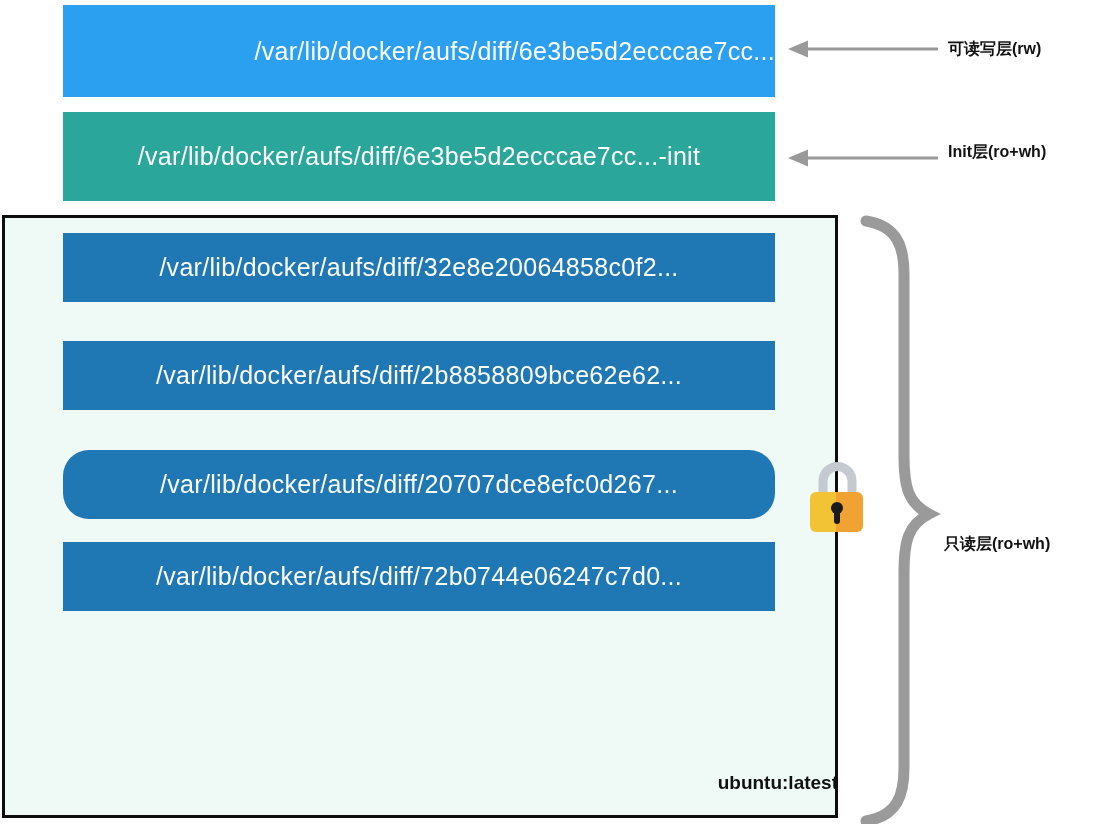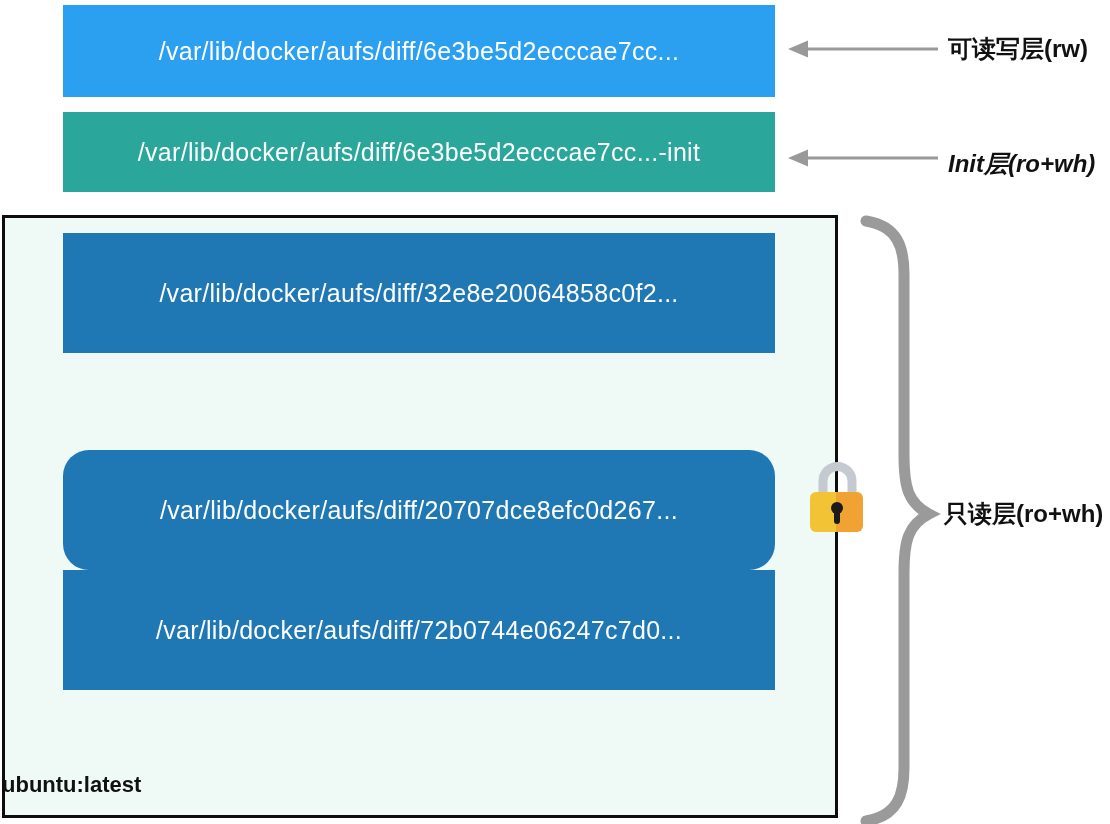--- a/index.html
+++ b/index.html
@@ -4,58 +4,61 @@
 <style>
   html,body{margin:0;padding:0;background:#ffffff;}
   .canvas{
     position:relative;width:1110px;height:824px;background:#ffffff;overflow:hidden;
     font-family:"Liberation Sans", sans-serif;
   }
   .bar{
     position:absolute;left:63px;width:712px;display:flex;align-items:center;justify-content:center;
     color:var(--bar-text,#ffffff);font-size:25px;font-weight:400;letter-spacing:.3px;
   }
-  .bar-rw{top:5px;height:92px;background:var(--rw-bar,#2B9FF0);}
-  .bar-init{top:112px;height:80px;background:var(--init-bar,#2AA79A);}
+  .bar-rw{top:5px;height:92px;background:var(--rw-bar,#2B9FF0);justify-content:flex-end;}
+  .bar-init{top:112px;height:89px;background:var(--init-bar,#2AA79A);}
   .layers-box{
     position:absolute;left:2px;top:215px;width:836px;height:603px;box-sizing:border-box;
     background:var(--box-bg,#EFF9F6);border:3px solid var(--box-border,#0d0d0d);
   }
-  .bar-ro{height:120px;background:var(--ro-bar,#1F78B4);}
-  .ro-0{top:233px;} .ro-1{top:341px;} .ro-2{top:450px;border-radius:26px;} .ro-3{top:570px;justify-content:center;} .ro-4{top:667px;}
+  .bar-ro{height:69px;background:var(--ro-bar,#1F78B4);}
+  .ro-0{top:233px;} .ro-1{top:341px;} .ro-2{top:450px;border-radius:26px;} .ro-3{top:542px;justify-content:center;} .ro-4{top:667px;}
   .image-name{
-    position:absolute;left:2px;top:772px;width:836px;text-align:left;
-    font-size:22px;font-weight:bold;color:#111;
+    position:absolute;left:2px;top:772px;width:836px;text-align:right;
+    font-size:19px;font-weight:bold;color:#111;
   }
   .overlay{position:absolute;left:0;top:0;width:1110px;height:824px;pointer-events:none;}
   .lbl{
     position:absolute;transform:translateY(-50%);white-space:nowrap;
-    font-size:24px;font-weight:bold;color:var(--label-text,#111111);
+    font-size:16px;font-weight:bold;color:var(--label-text,#111111);
   }
   .lbl-rw{left:948px;top:49px;}
-  .lbl-init{left:948px;top:164px;font-style:italic;}
-  .lbl-ro{left:944px;top:514px;}
+  .lbl-init{left:948px;top:152px;}
+  .lbl-ro{left:944px;top:544px;}
 </style>
 </head>
 <body>
 
 <div class="canvas">
 
   <div class="bar bar-rw">
     <span>/var/lib/docker/aufs/diff/6e3be5d2ecccae7cc...</span>
   </div>
 
   <div class="bar bar-init">
     <span>/var/lib/docker/aufs/diff/6e3be5d2ecccae7cc...-init</span>
   </div>
 
   <div class="layers-box"></div>
 
   <div class="bar bar-ro ro-0">
     <span>/var/lib/docker/aufs/diff/32e8e20064858c0f2...</span>
+  </div>
+  <div class="bar bar-ro ro-1">
+    <span>/var/lib/docker/aufs/diff/2b8858809bce62e62...</span>
   </div>
   <div class="bar bar-ro ro-2">
     <span>/var/lib/docker/aufs/diff/20707dce8efc0d267...</span>
   </div>
   <div class="bar bar-ro ro-3">
     <span>/var/lib/docker/aufs/diff/72b0744e06247c7d0...</span>
   </div>
 
   <div class="image-name">ubuntu:latest</div>
 

